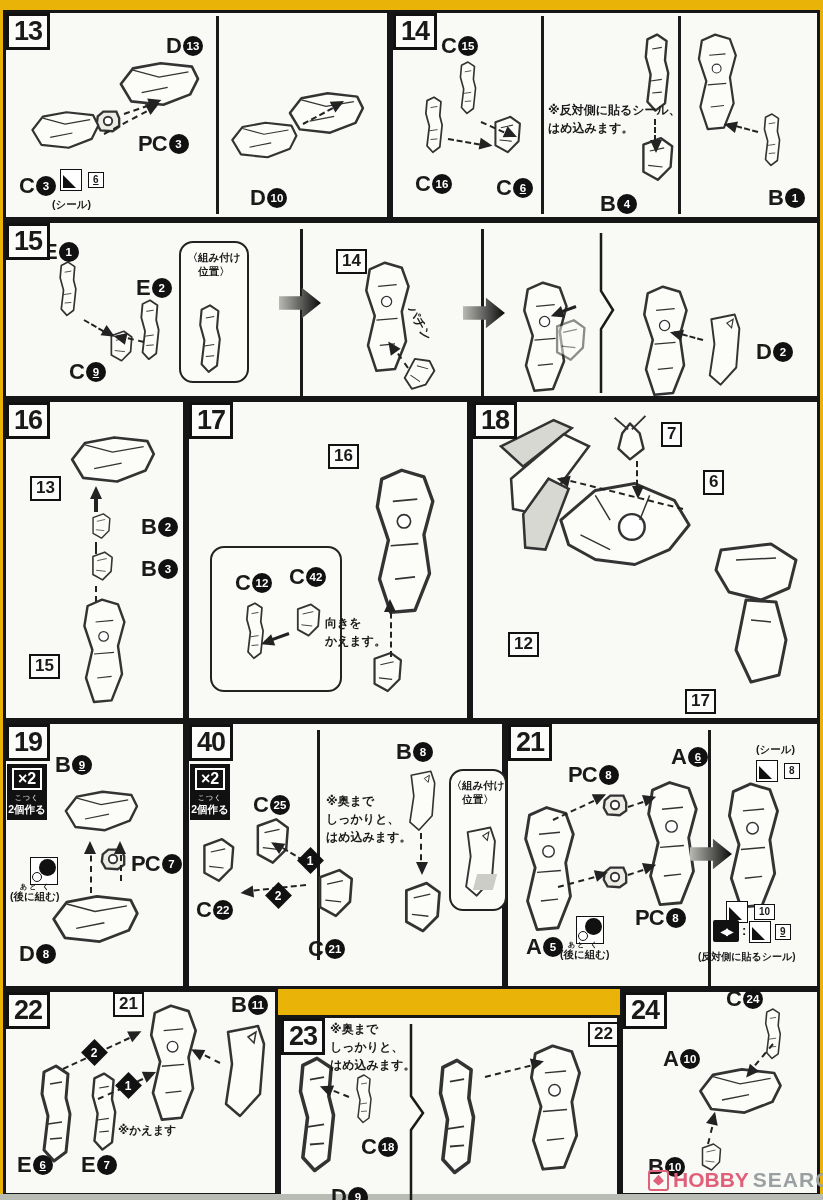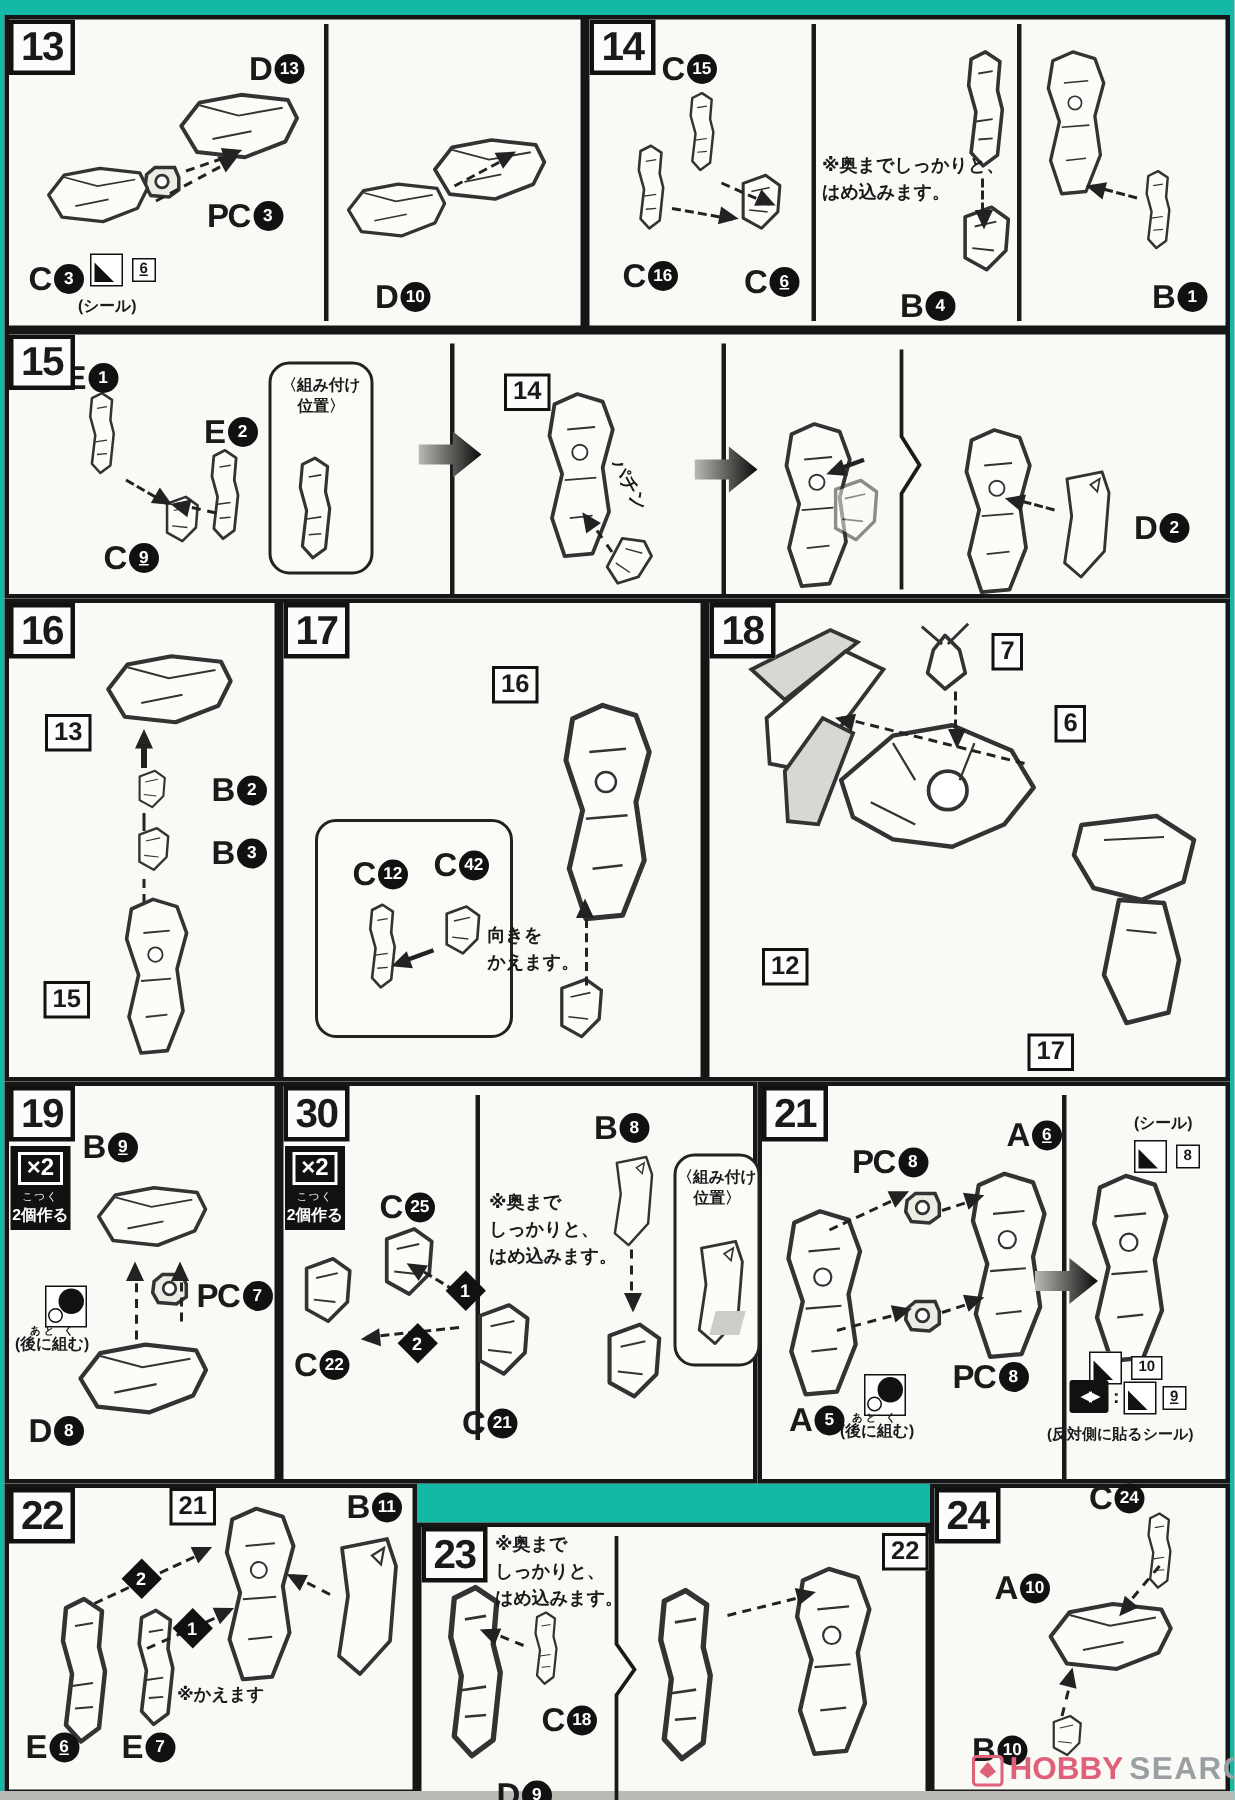--- a/index.html
+++ b/index.html
@@ -1,16 +1,16 @@
 <!DOCTYPE html>
 <html><head>
 <meta charset="utf-8">
 <style>
   html,body{margin:0;padding:0;background:#e3e4de;}
-  .page{position:relative;width:823px;height:1200px;background:#14b8a6;overflow:hidden;
+  .page{position:relative;width:823px;height:1200px;background:#eab308;overflow:hidden;
         font-family:"Liberation Sans","DejaVu Sans",sans-serif;color:#1a1a1a;}
   .panel{position:absolute;background:#f9f9f6;border:3px solid #161616;box-sizing:border-box;}
   .sb{position:absolute;background:#fcfcfa;border:3.5px solid #111;font-weight:bold;
       font-size:27px;line-height:1;padding:2px 5px;z-index:6;letter-spacing:-1px;}
   .pl{position:absolute;display:flex;align-items:center;gap:2px;font-weight:bold;
       font-size:22px;letter-spacing:-1px;z-index:5;}
   .cn{display:inline-flex;align-items:center;justify-content:center;width:20px;height:20px;
       border-radius:50%;background:#111;color:#fff;font-size:11.5px;letter-spacing:0;flex:0 0 auto;}
   .cn.u, .nbox.u{text-decoration:underline;}
   .ref{position:absolute;background:#fcfcfa;border:2.5px solid #111;font-weight:bold;
@@ -182,21 +182,21 @@
       </div>
     <svg class="sk" style="left:97px;top:98px;width:34px;height:47px">
         <use href="#sk-med"></use>
       </svg>
     <div class="pl" style="left:103px;top:162px">
         <span>C</span>
         <span class="cn u">6</span>
       </div>
     <div class="da" style="left:88px;top:108px;width:35px;transform:rotate(24deg)"></div>
     <div class="da" style="left:55px;top:125px;width:41px;transform:rotate(10deg)"></div>
-    <div class="note" style="left:155px;top:88px">※奥までしっかりと、
+    <div class="note" style="left:155px;top:88px">※反対側に貼るシール、
 はめ込みます。</div>
     <svg class="sk" style="left:248px;top:10px;width:32px;height:100px">
         <use href="#sk-tall"></use>
       </svg>
     <svg class="sk" style="left:244px;top:118px;width:40px;height:56px">
         <use href="#sk-med"></use>
       </svg>
     <div class="da" style="left:262px;top:105px;width:30px;transform:rotate(90deg)"></div>
     <div class="pl" style="left:207px;top:178px">
         <span>B</span>
@@ -395,21 +395,21 @@
     <svg class="sk" style="left:42px;top:166px;width:94px;height:58px">
         <use href="#sk-wide"></use>
       </svg>
     <div class="pl" style="left:13px;top:217px">
         <span>D</span>
         <span class="cn">8</span>
       </div>
   </section>
 
   <section class="panel" style="left:186px;top:721px;width:319px;height:268px">
-    <div class="sb">30</div>
+    <div class="sb">40</div>
     <div class="x2b" style="left:1px;top:40px">
       <span class="x2n">×2</span>
       <span class="x2f">こつく</span>
       <span class="x2t">2個作る</span>
     </div>
     <div class="dv" style="left:128px;top:6px;height:230px"></div>
     <div class="pl" style="left:64px;top:68px">
         <span>C</span>
         <span class="cn">25</span>
       </div>

